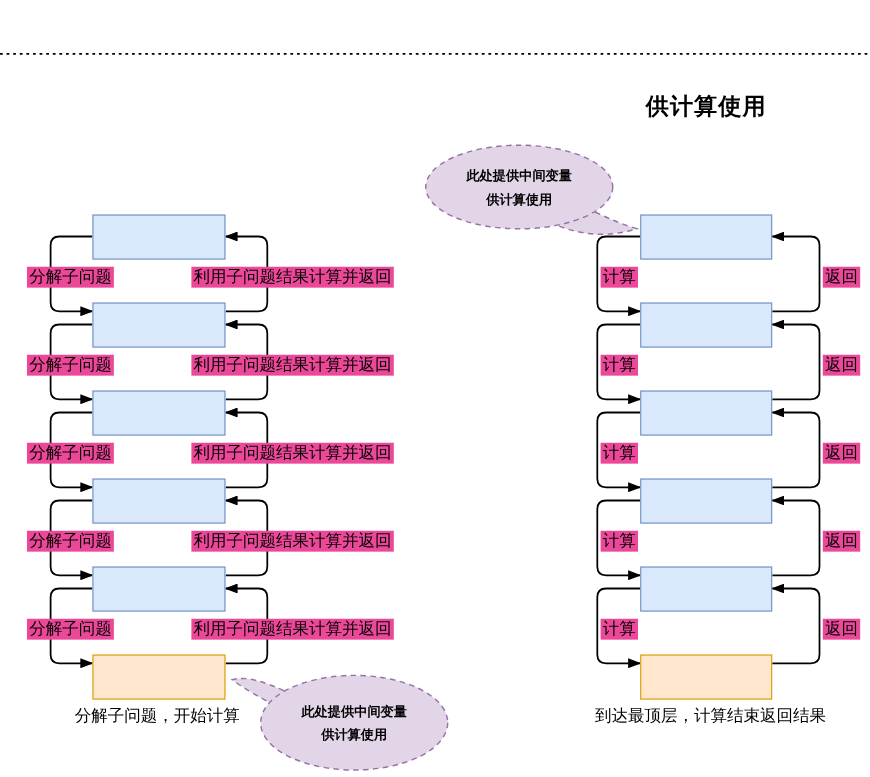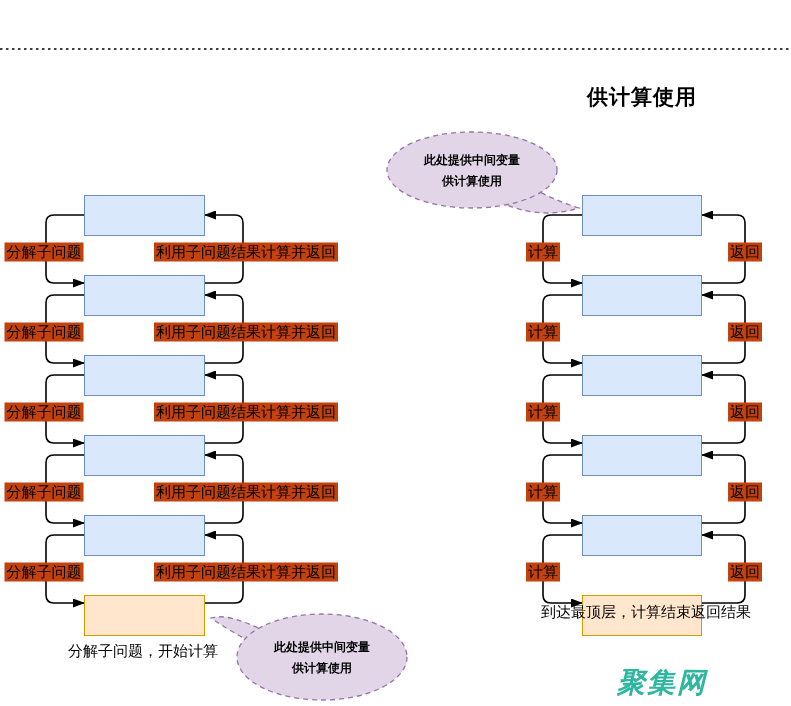--- a/index.html
+++ b/index.html
@@ -12,21 +12,21 @@
   .box{position:absolute;height:41px;box-sizing:border-box;border:1px solid;}
   .box.blue{background:#dae8fc;border-color:#6c8ebf;}
   .box.orange{background:#ffe6cc;border-color:#d79b00;}
   .edge{fill:none;stroke:#000;stroke-width:1.6;}
   .divider{stroke:#000;stroke-width:1.6;stroke-dasharray:2.5 3.5;fill:none;}
   .callout-shape{fill:#e1d5e7;stroke:#9673a6;stroke-width:1.3;stroke-dasharray:5 4;}
   .txt{position:absolute;transform:translate(-50%,-50%);white-space:nowrap;z-index:3;}
   .title{font-size:24px;font-weight:600;letter-spacing:1px;}
   .heading{font-size:21px;font-weight:600;letter-spacing:1px;}
   .edge-label{position:absolute;transform:translate(-50%,-50%);white-space:nowrap;
-    font-size:15px;background:#c2410c;padding:0 2px;z-index:3;}
+    font-size:15px;background:#ec4899;padding:0 2px;z-index:3;margin-left:20px;}
   .caption{font-size:15px;}
   .callout-text{position:absolute;transform:translate(-50%,-50%);text-align:center;
     font-size:12px;font-weight:600;line-height:21px;z-index:3;white-space:nowrap;}
   .watermark{font-size:28px;font-weight:700;font-style:italic;color:#2db6a0;letter-spacing:2px;}
 </style>
 </head>
 <body>
 
 <div id="stage">
 
@@ -97,25 +97,24 @@
       <div class="edge-label" style="left: 543px; top: 492px;">计算</div>
       <div class="edge-label" style="left: 745px; top: 492px;">返回</div>
       <div class="edge-label" style="left: 543px; top: 572px;">计算</div>
       <div class="edge-label" style="left: 745px; top: 572px;">返回</div>
     </div>
 
 
   <div class="txt heading" style="left:642px;top:97px;">供计算使用</div>
 
   <div class="txt caption" style="left:143px;top:651px;">分解子问题，开始计算</div>
-  <div class="txt caption" style="left:646px;top:612px;">到达最顶层，计算结束返回结果</div>
+  <div class="txt caption" style="left:646px;top:651px;">到达最顶层，计算结束返回结果</div>
 
   <div class="callout-text" style="left:472px;top:171px;">
     <div>此处提供中间变量</div>
     <div>供计算使用</div>
   </div>
   <div class="callout-text" style="left:322px;top:658px;">
     <div>此处提供中间变量</div>
     <div>供计算使用</div>
   </div>
 
-  <div class="txt watermark" style="left:662px;top:683px;">聚集网</div>
 </div>
 
 </body></html>

